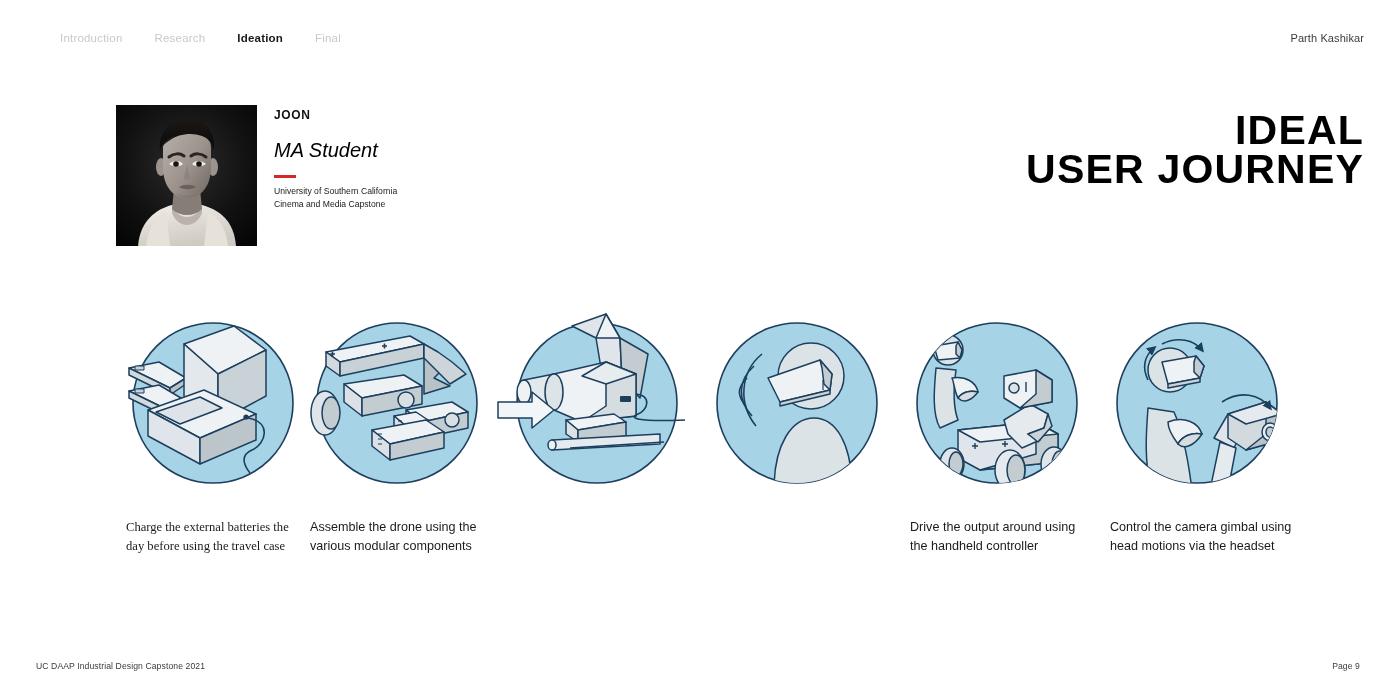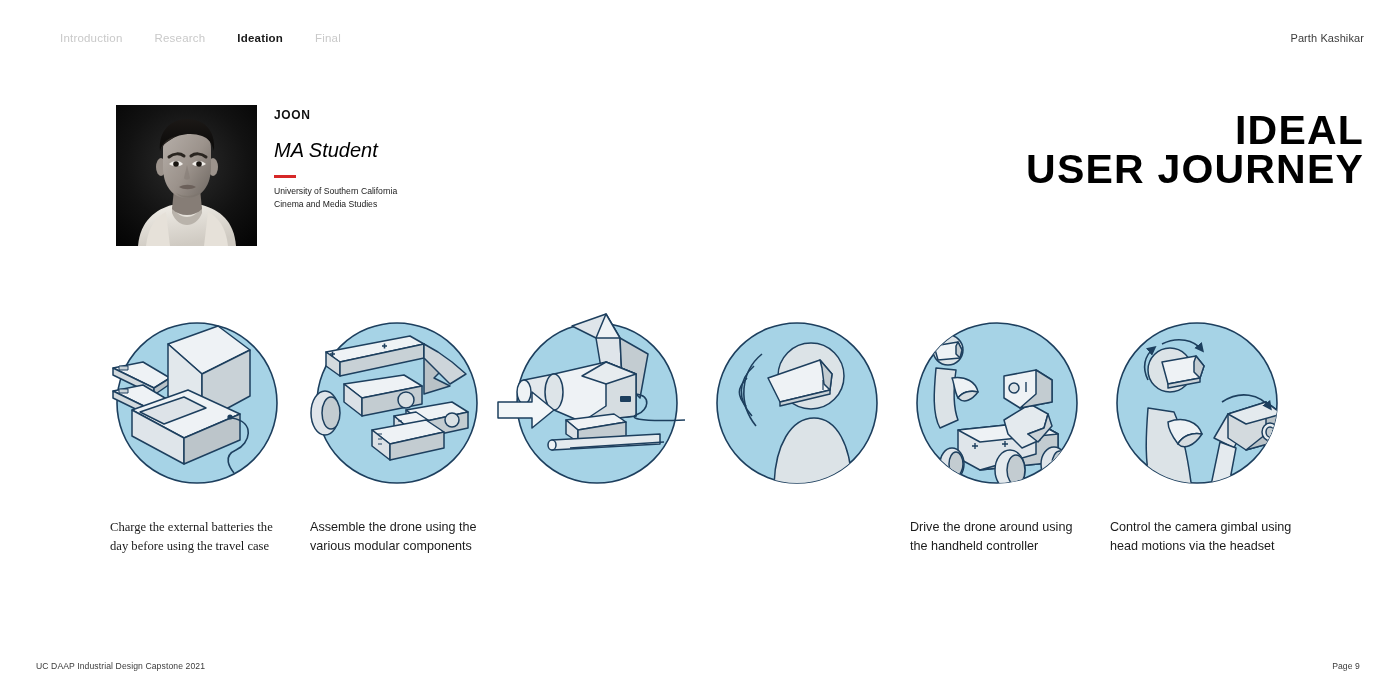--- a/index.html
+++ b/index.html
@@ -223,31 +223,31 @@
 
       <path d="M60 88 C66 92 77 92 83 88 C78 94 65 94 60 88 Z" fill="#7d746d" opacity="0.6"></path>
     </svg>
   </div>
 
   <div class="persona-info">
     <div class="persona-name">JOON</div>
     <div class="persona-role">MA Student</div>
     <div class="persona-rule"></div>
     <div class="persona-school">University of Southern California</div>
-    <div class="persona-school">Cinema and Media Studies</div>
+    <div class="persona-school">Cinema and Media Capstone</div>
   </div>
 
   <h1 class="slide-title">
     <span class="l1">IDEAL</span>
     <span class="l2">USER JOURNEY</span>
   </h1>
 
   <div class="journey">
 
-    <div class="step" style="left:110px;font-family:Liberation Serif, serif;">
+    <div class="step" style="left:126px;font-family:Liberation Serif, serif;">
       <div class="step-art">
         <svg width="175" height="175" viewBox="0 0 175 175">
           <circle cx="87" cy="85" r="80" fill="#a6d3e6" stroke="#1d3f5e" stroke-width="1.6"></circle>
           <g stroke="#1d3f5e" stroke-width="1.5" stroke-linejoin="round" fill="none">
 
             <path d="M3 50 L33 44 L60 60 L44 70 Z" fill="#eef2f5"></path>
             <path d="M3 50 L3 57 L44 77 L44 70 Z" fill="#d3dade"></path>
             <path d="M44 70 L60 60 L60 66 L44 77 Z" fill="#b9c2c7"></path>
             <rect x="9" y="48" width="9" height="4" fill="#c9d2d7" stroke-width="1"></rect>
             <path d="M3 73 L33 67 L60 83 L44 93 Z" fill="#eef2f5"></path>
@@ -419,21 +419,21 @@
               <path d="M118 116 L134 110 L138 96 L142 108 L128 124 Z" fill="#cbd3d8"></path>
 
               <path d="M94 58 L126 52 L142 62 L142 84 L110 90 L94 80 Z" fill="#eef2f5"></path>
               <path d="M110 90 L142 84 L142 62 L126 52 L126 76 Z" fill="#c3ccd1"></path>
               <circle cx="104" cy="70" r="5" fill="#dce3e7"></circle>
               <path d="M116 64 l0 10" stroke-width="1.4"></path>
             </g>
           </g>
         </svg>
       </div>
-      <div class="step-caption">Drive the drone around using the handheld controller</div>
+      <div class="step-caption">Drive the output around using the handheld controller</div>
     </div>
 
     <div class="step" style="left:1110px;">
       <div class="step-art">
         <svg width="175" height="175" viewBox="0 0 175 175">
           <defs>
             <clipPath id="clipC6">
                 <circle cx="87" cy="85" r="80"></circle>
               </clipPath>
             <marker id="ah6" markerWidth="7" markerHeight="7" refX="4" refY="3" orient="auto">

